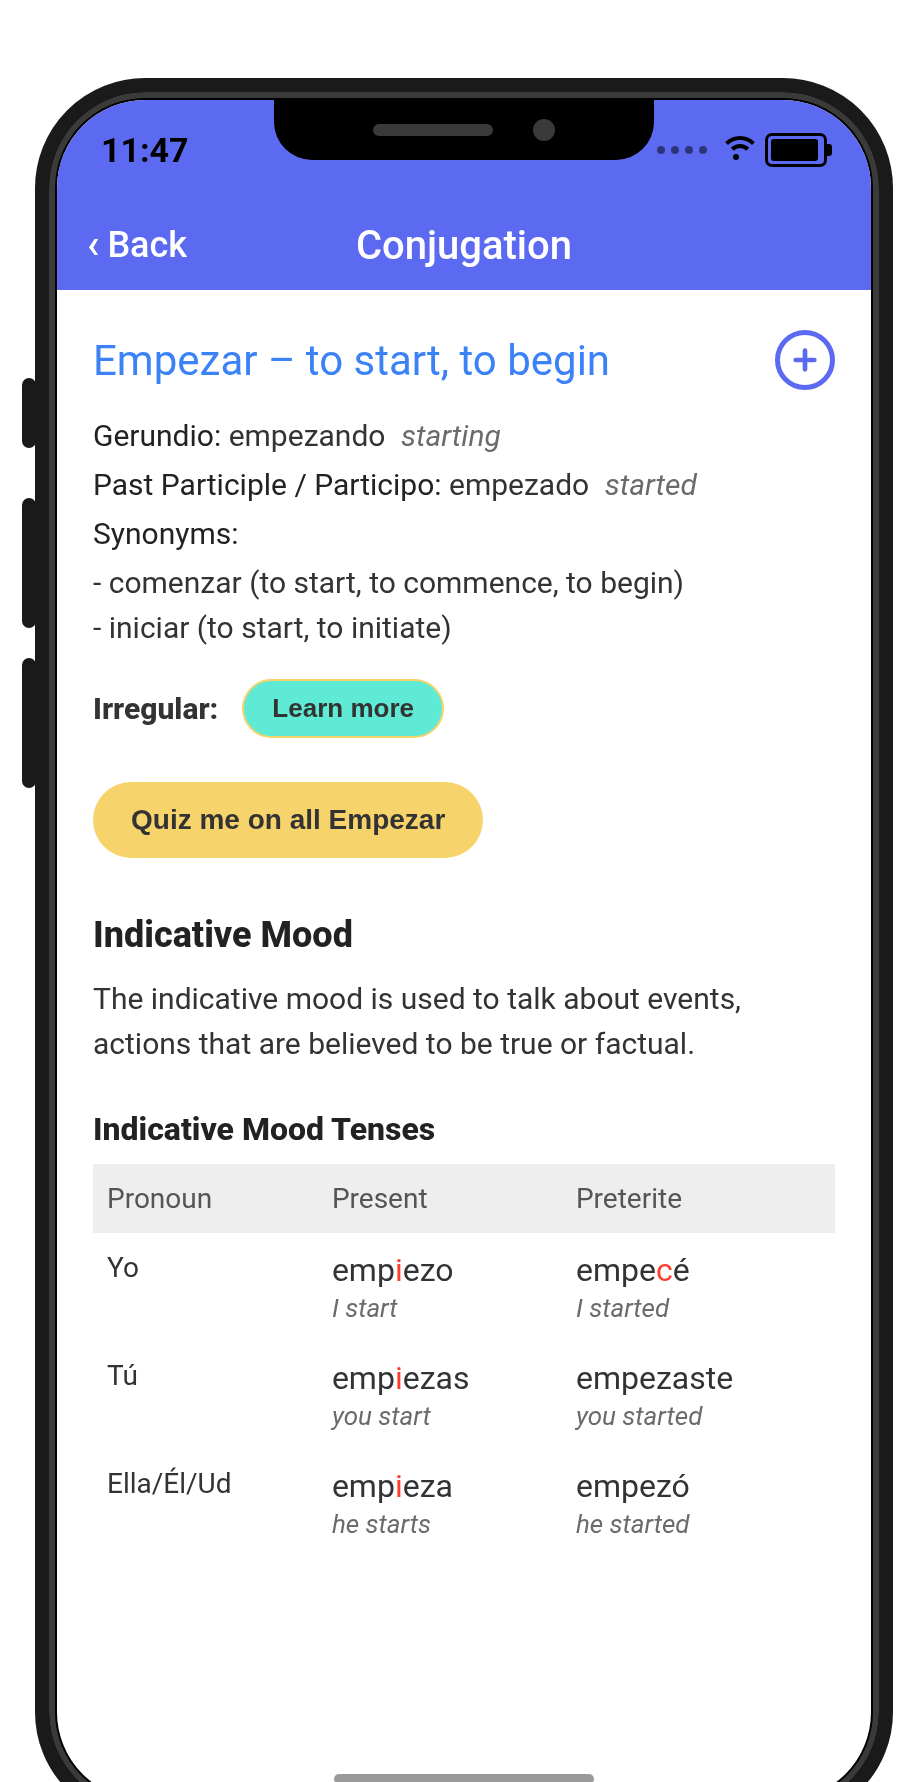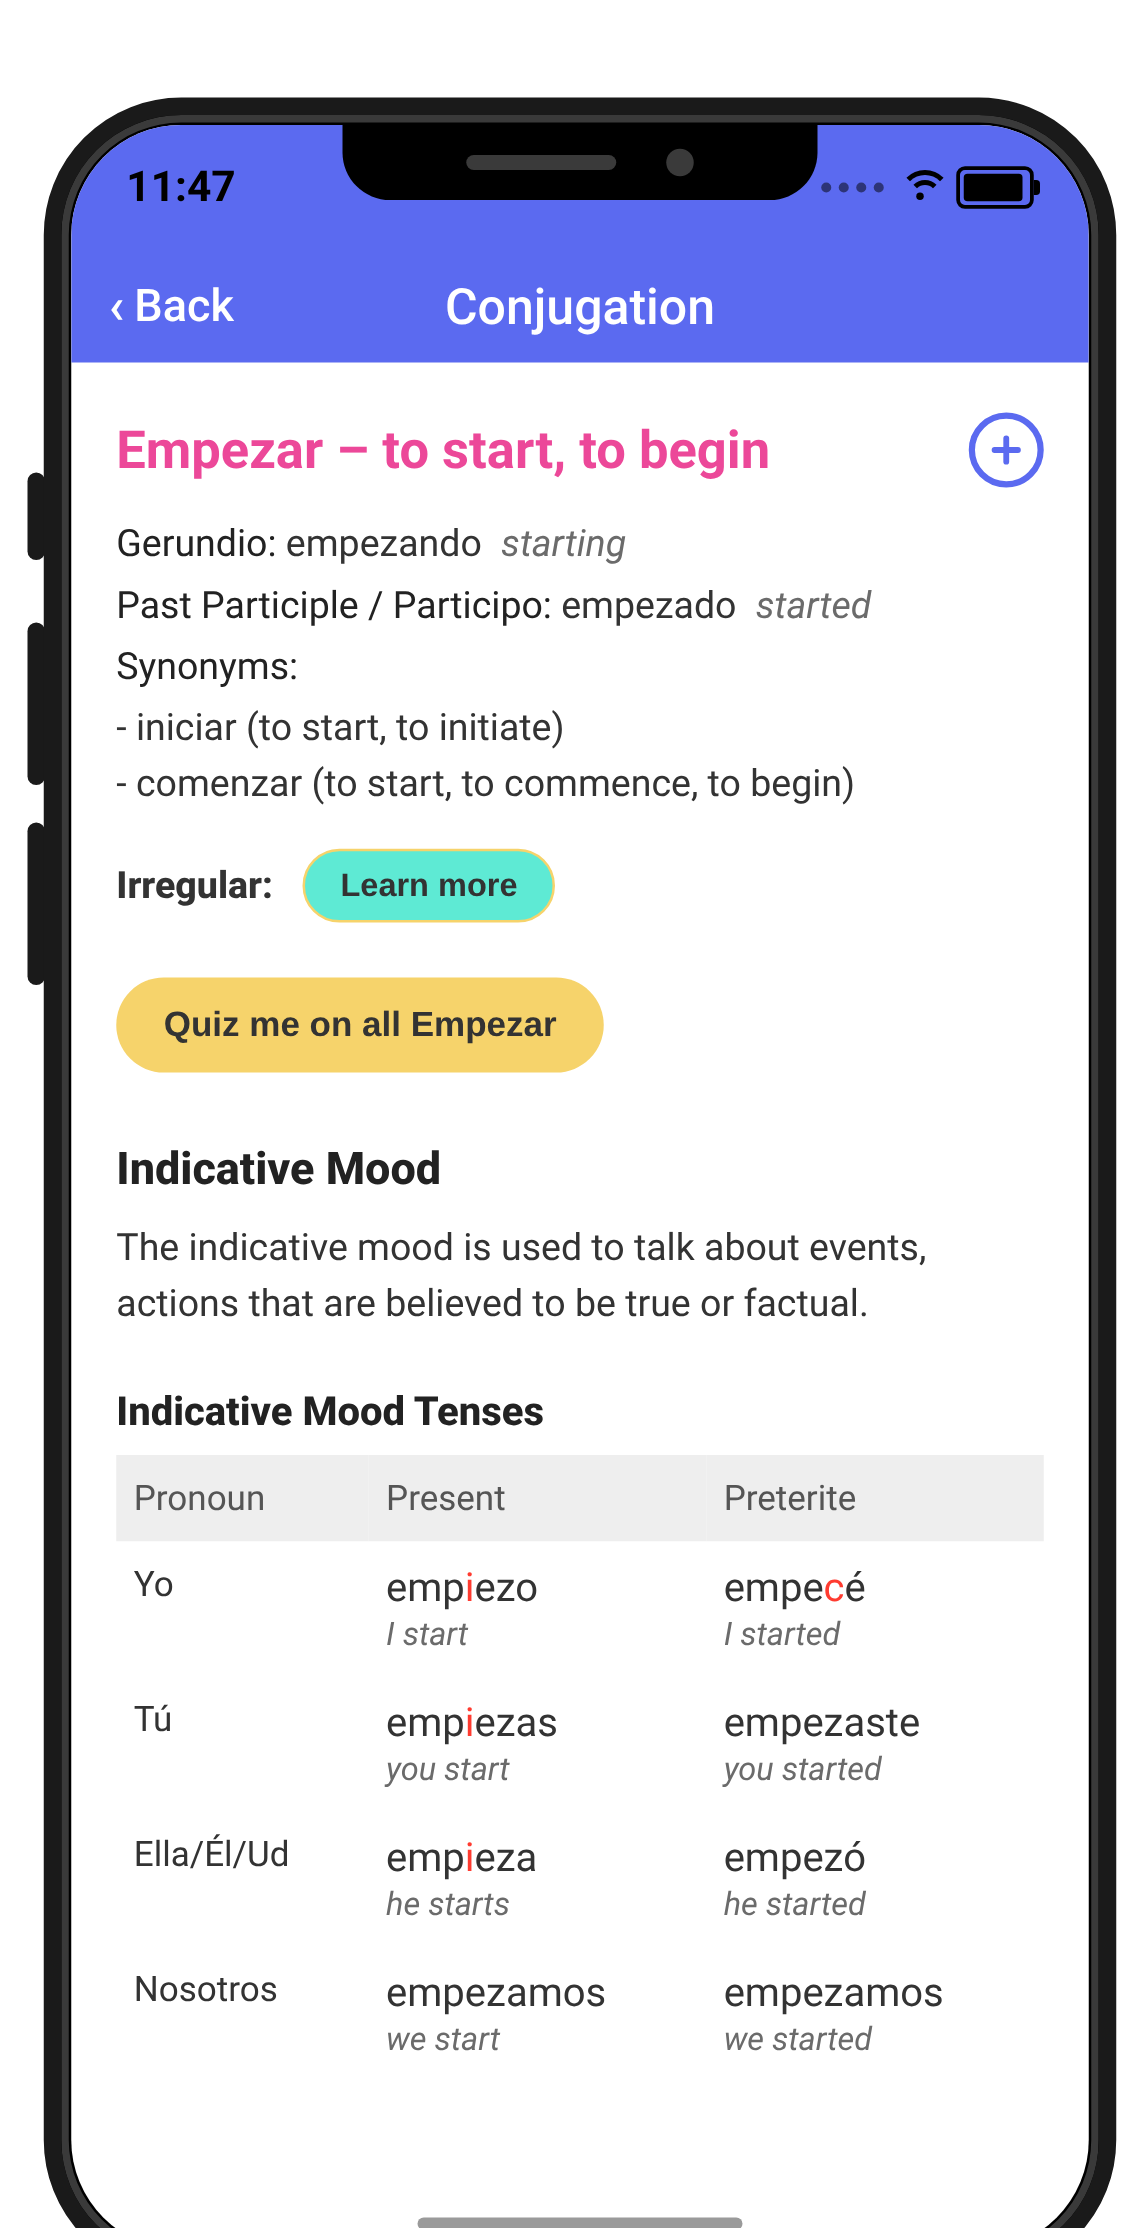--- a/index.html
+++ b/index.html
@@ -59,21 +59,21 @@
     position:absolute;left:30px;display:flex;align-items:center;gap:8px;font-size:36px;font-weight:500;cursor:pointer;
   }
   .navbar .back .chev{font-size:40px;line-height:1;font-weight:600;}
   .navbar .title{font-size:40px;font-weight:500;}
   
   .content{
     padding:40px 36px 60px 36px;color:var(--text);font-size:30px;
     height:calc(100% - 190px);overflow:hidden;
   }
   .hdr-row{display:flex;align-items:center;justify-content:space-between;margin-bottom:28px;}
-  .hdr-row h1{margin:0;font-size:42px;font-weight:700;color:#ec4899;text-align:right;}
+  .hdr-row h1{margin:0;font-size:42px;font-weight:400;color:#3b82f6;text-align:right;}
   .plus-btn{width:50px;height:50px;border:5px solid var(--accent);border-radius:50%;display:flex;align-items:center;justify-content:center;cursor:pointer;}
   .plus-btn svg{display:block;}
   .meta-line{margin:14px 0;font-size:30px;}
   .meta-line .lbl{font-weight:400;color:#222;}
   .meta-line .it{font-style:italic;color:var(--muted);margin-left:8px;}
   .syn-list{margin:10px 0 0 0;font-size:30px;color:var(--text);}
   .irregular-row{display:flex;align-items:center;gap:24px;margin-top:34px;}
   .irregular-row .lbl{font-weight:800;font-size:30px;}
   .learn-more{border:2px solid var(--yellow);border-radius:999px;padding:12px 28px;font-size:26px;font-weight:700;color:#333;cursor:pointer;background:#5eead4;}
   .quiz-btn{display:inline-block;margin-top:44px;background:var(--yellow);border:none;border-radius:999px;padding:22px 38px;font-size:28px;font-weight:700;color:#333;cursor:pointer;}
@@ -155,22 +155,22 @@
 
         <div class="meta-line">
           <span class="lbl">Past Participle / Participo:</span>
           <span>empezado</span>
           <span class="it">started</span>
         </div>
 
         <div class="meta-line">
           <span class="lbl">Synonyms:</span>
         </div>
+        <div class="syn-list">- comenzar (to start, to commence, to begin)</div>
         <div class="syn-list">- iniciar (to start, to initiate)</div>
-        <div class="syn-list">- comenzar (to start, to commence, to begin)</div>
 
         <div class="irregular-row">
           <span class="lbl">Irregular:</span>
           <button class="learn-more">Learn more</button>
         </div>
 
         <button class="quiz-btn">Quiz me on all Empezar</button>
 
         <div class="section-title">Indicative Mood</div>
         <div class="section-desc">The indicative mood is used to talk about events, actions that are believed to be true or factual.</div>
@@ -212,31 +212,20 @@
                 <td>Ella/Él/Ud</td>
                 <td>
                   <div class="conj"><span>emp</span><span class="hl">i</span><span>eza</span></div>
                   <div class="trans">he starts</div>
                 </td>
                 <td>
                   <div class="conj"><span>empezó</span></div>
                   <div class="trans">he started</div>
                 </td>
               </tr>
-              <tr>
-                <td>Nosotros</td>
-                <td>
-                  <div class="conj"><span>empezamos</span></div>
-                  <div class="trans">we start</div>
-                </td>
-                <td>
-                  <div class="conj"><span>empezamos</span></div>
-                  <div class="trans">we started</div>
-                </td>
-              </tr>
             </tbody>
         </table>
 
       </div>
 
       <div class="home-ind"></div>
     </div>
   </div>
 </div>
 

